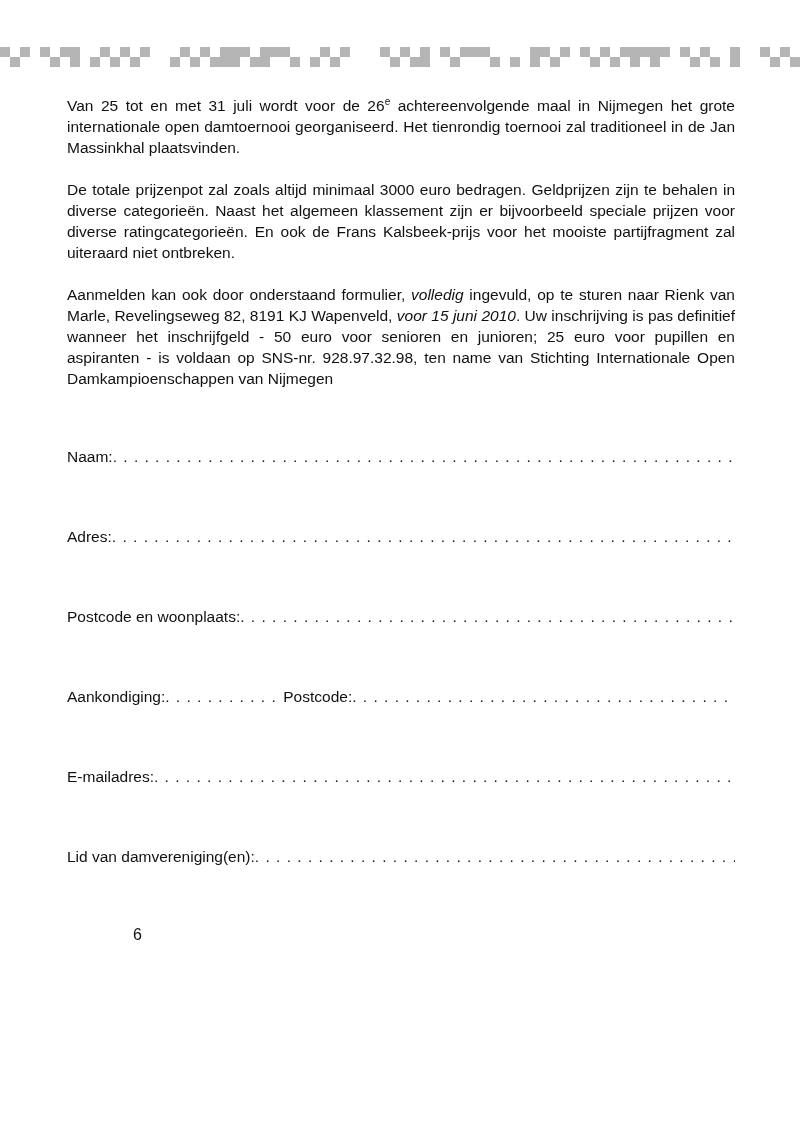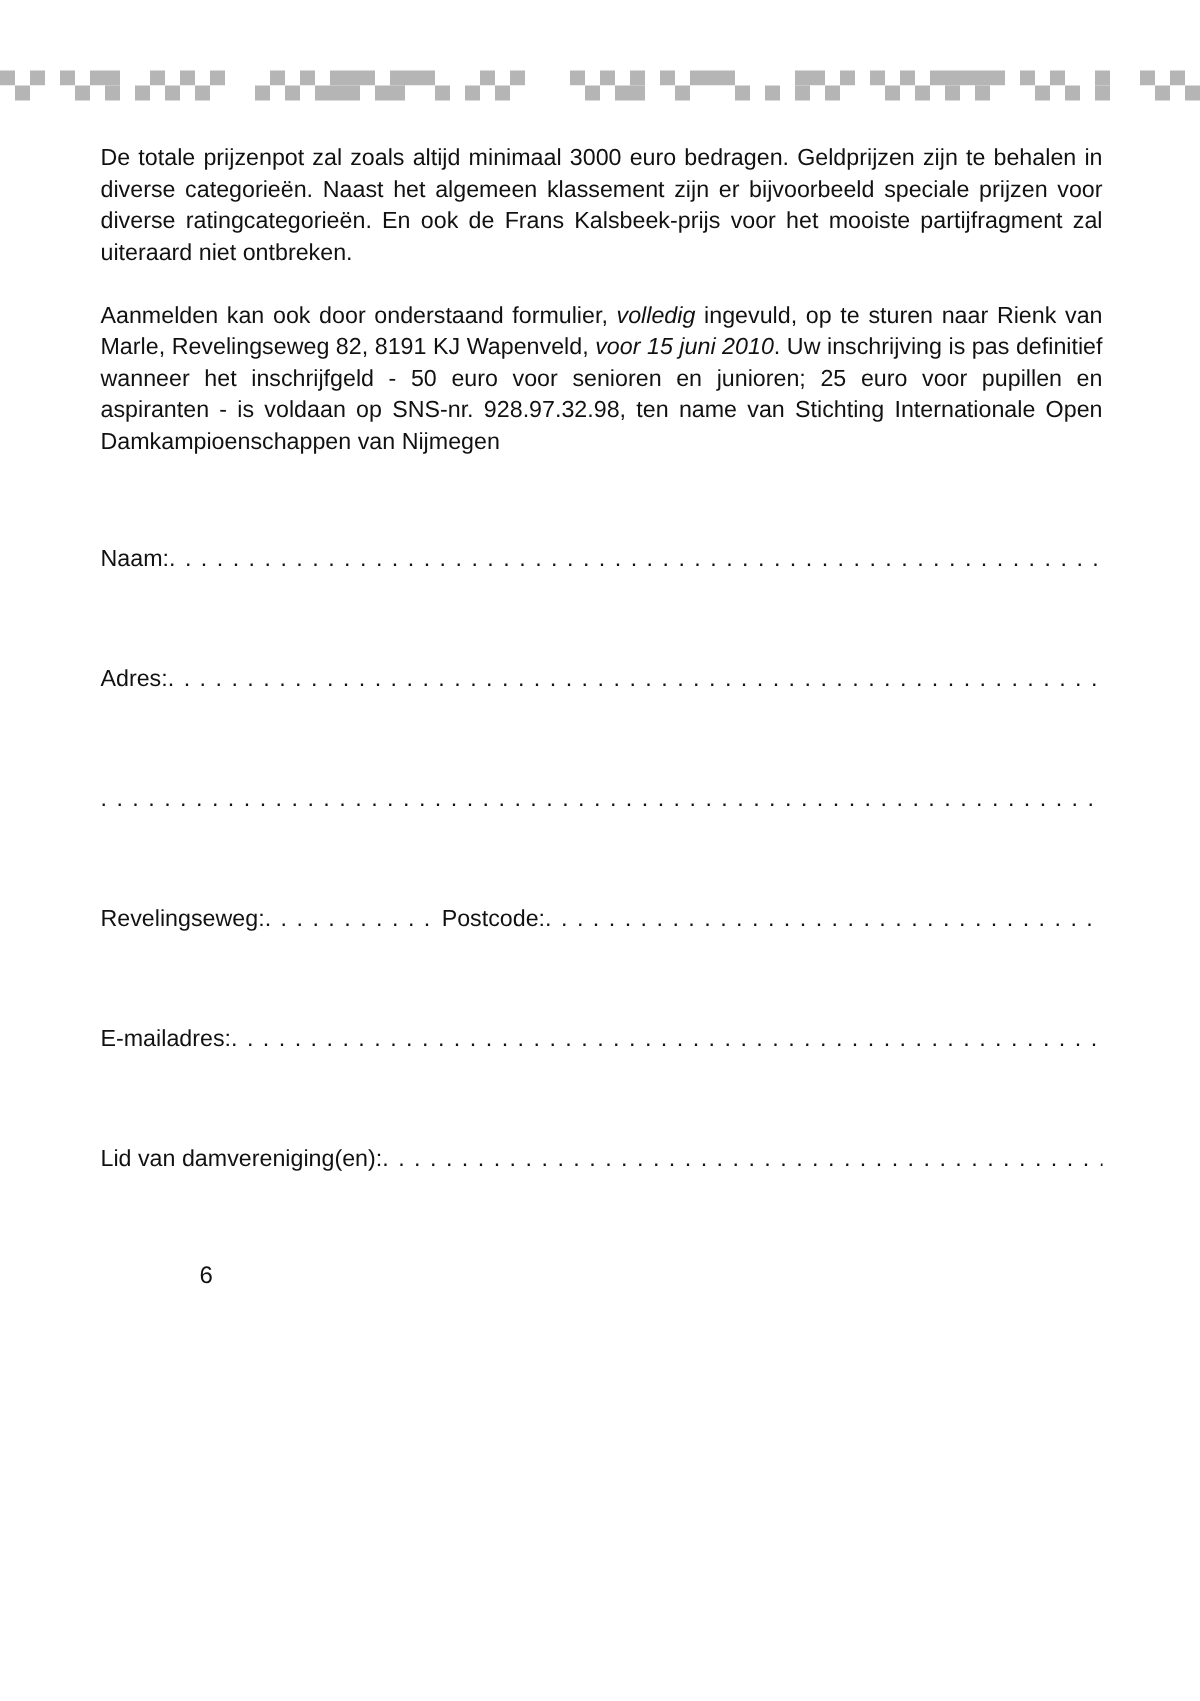--- a/index.html
+++ b/index.html
@@ -210,44 +210,46 @@
       <div class="sq" style="background: rgb(255, 255, 255);"></div>
       <div class="sq" style="background: rgb(255, 255, 255);"></div>
       <div class="sq" style="background: rgb(181, 181, 181);"></div>
       <div class="sq" style="background: rgb(255, 255, 255);"></div>
       <div class="sq" style="background: rgb(181, 181, 181);"></div>
     </div>
 
   <div class="content">
 
 
+    <p class="para"><span>Van 25 tot en met 31 juli wordt voor de 26</span><span class="sup">e</span><span> achtereenvolgende maal in Nijmegen het grote internationale open damtoernooi georganiseerd. Het tienrondig toernooi zal traditioneel in de Jan Massinkhal plaatsvinden.</span></p>
 
     <p class="para">De totale prijzenpot zal zoals altijd minimaal 3000 euro bedragen. Geldprijzen zijn te behalen in diverse categorieën. Naast het algemeen klassement zijn er bijvoorbeeld speciale prijzen voor diverse ratingcategorieën. En ook de Frans Kalsbeek-prijs voor het mooiste partijfragment zal uiteraard niet ontbreken.</p>
 
 
     <p class="para"><span>Aanmelden kan ook door onderstaand formulier, </span><span class="it">volledig</span><span> ingevuld, op te sturen naar Rienk van Marle, Revelingseweg 82,  8191 KJ Wapenveld, </span><span class="it">voor 15 juni 2010</span><span>. Uw inschrijving is pas definitief wanneer het inschrijfgeld - 50 euro voor senioren en junioren; 25 euro voor pupillen en aspiranten - is voldaan op SNS-nr. 928.97.32.98, ten name van Stichting Internationale Open Damkampioenschappen van Nijmegen</span></p>
 
     <div class="form-section">
 
       <div class="form-row">
         <span class="lbl">Naam:</span>
         <span class="leader"> . . . . . . . . . . . . . . . . . . . . . . . . . . . . . . . . . . . . . . . . . . . . . . . . . . . . . . . . . . . . . . . . . . . . . . . . . . . . . . . . . . . . . . . . . . . . . . . . . . . . . . . . . . . . . . . . . . . . . . . . . . . . . . . . . . . . . . . . . . . . . . . . . . . . . . . . . . . . . . . . </span>
       </div>
 
       <div class="form-row">
         <span class="lbl">Adres:</span>
         <span class="leader"> . . . . . . . . . . . . . . . . . . . . . . . . . . . . . . . . . . . . . . . . . . . . . . . . . . . . . . . . . . . . . . . . . . . . . . . . . . . . . . . . . . . . . . . . . . . . . . . . . . . . . . . . . . . . . . . . . . . . . . . . . . . . . . . . . . . . . . . . . . . . . . . . . . . . . . . . . . . . . . . . </span>
       </div>
 
       <div class="form-row">
-        <span class="leader"> . . . . . . . . . . . . . . . . . . . . . . . . . . . . . . . . . . . . . . . . . . . . . . . . . . . . . . . . . . . . . . . . . . . . . . . . . . . . . . . . . . . . . . . . . . . . . . . . . . . . . . . . . . . . . . . . . . . . . . . . . . . . . . . . . . . . . . . . . . . . . . . . . . . . . . . . . . . . . . . . </span>
-      </div>
-
-      <div class="form-row">
-        <span class="lbl">Revelingseweg:</span>
+        <span class="lbl">Postcode en woonplaats:</span>
+        <span class="leader"> . . . . . . . . . . . . . . . . . . . . . . . . . . . . . . . . . . . . . . . . . . . . . . . . . . . . . . . . . . . . . . . . . . . . . . . . . . . . . . . . . . . . . . . . . . . . . . . . . . . . . . . . . . . . . . . . . . . . . . . . . . . . . . . . . . . . . . . . . . . . . . . . . . . . . . . . . . . . . . . . </span>
+      </div>
+
+      <div class="form-row">
+        <span class="lbl">Aankondiging:</span>
         <span class="leader fixed"> . . . . . . . . . . . . . . . . . . . . . . . . . . . . . . . . . . . . . . . . . . . . . . . . . . . . . . . . . . . . . . . . . . . . . . . . . . . . . . . . . . . . . . . . . . . . . . . . . . . . . . . . . . . . . . . . . . . . . . . . . . . . . . . . . . . . . . . . . . . . . . . . . . . . . . . . . . . . . . . . </span>
         <span class="second-label">Postcode:</span>
         <span class="leader"> . . . . . . . . . . . . . . . . . . . . . . . . . . . . . . . . . . . . . . . . . . . . . . . . . . . . . . . . . . . . . . . . . . . . . . . . . . . . . . . . . . . . . . . . . . . . . . . . . . . . . . . . . . . . . . . . . . . . . . . . . . . . . . . . . . . . . . . . . . . . . . . . . . . . . . . . . . . . . . . . </span>
       </div>
 
       <div class="form-row">
         <span class="lbl">E-mailadres:</span>
         <span class="leader"> . . . . . . . . . . . . . . . . . . . . . . . . . . . . . . . . . . . . . . . . . . . . . . . . . . . . . . . . . . . . . . . . . . . . . . . . . . . . . . . . . . . . . . . . . . . . . . . . . . . . . . . . . . . . . . . . . . . . . . . . . . . . . . . . . . . . . . . . . . . . . . . . . . . . . . . . . . . . . . . . </span>
       </div>
 

